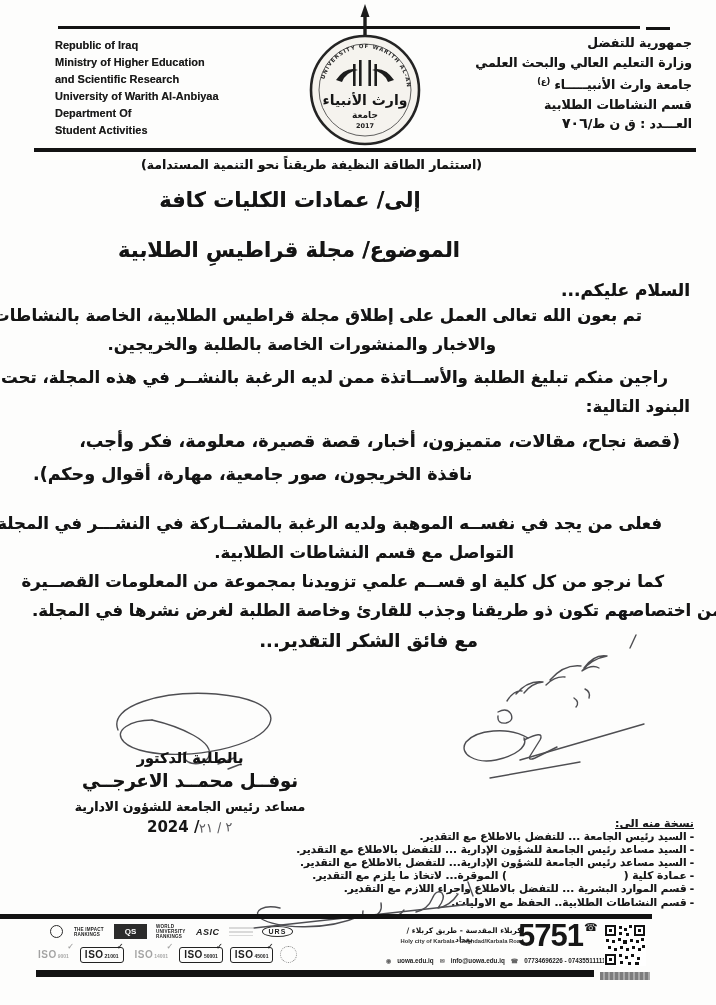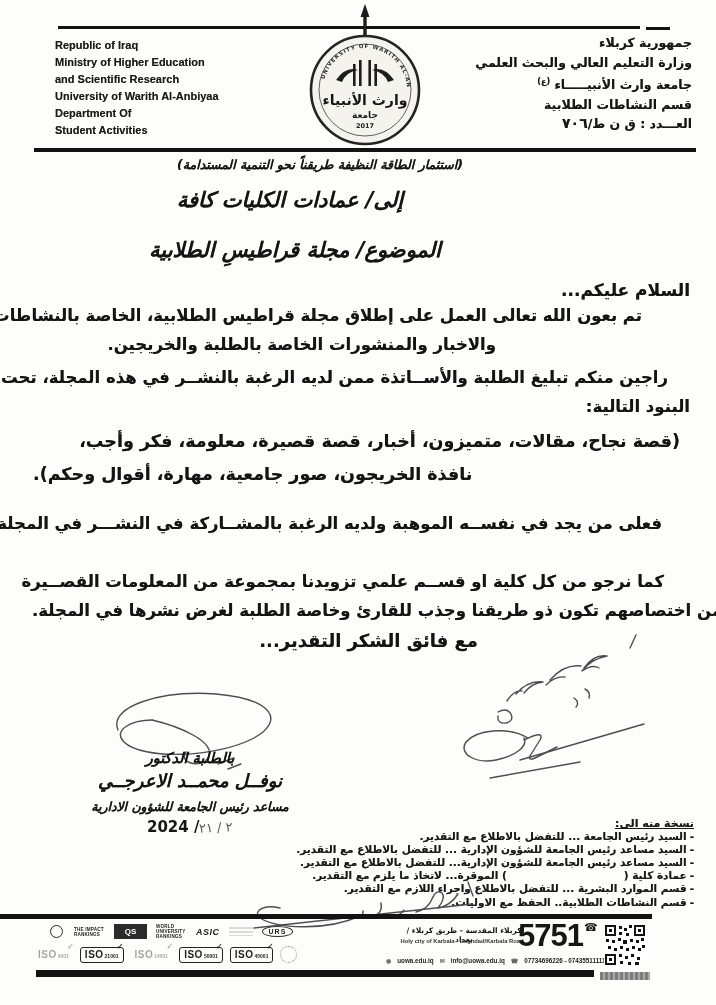--- a/index.html
+++ b/index.html
@@ -11,21 +11,21 @@
             font-family:"Liberation Sans",sans-serif;font-weight:700;font-size:11px;
             line-height:17px;color:#1a1a1a;text-shadow:0 0 .4px rgba(0,0,0,.5);}
   .hdr-right{position:absolute;right:24px;top:33px;width:270px;direction:rtl;text-align:right;
              font-weight:700;font-size:12.5px;line-height:19.5px;text-shadow:0 0 .4px rgba(0,0,0,.5);}
   .hdr-right .num-val{font-size:14px;letter-spacing:1px;}
   .hon{font-size:8px;vertical-align:super;}
   .logo{position:absolute;left:298px;top:2px;}
   
   .t{position:absolute;direction:rtl;white-space:nowrap;font-weight:700;color:#141414;
      font-size:16.5px;text-shadow:0 0 .45px rgba(0,0,0,.55);}
-  .ctr{text-align:center;font-style:italic;}
+  .ctr{text-align:center;}
   .hand-svg{position:absolute;}
   .hand-svg path{fill:none;stroke:#4e4e52;stroke-width:1.4;stroke-linecap:round;stroke-linejoin:round;}
   
   .sig-date{position:absolute;left:90px;top:818px;width:200px;direction:ltr;display:flex;
             justify-content:center;align-items:baseline;gap:0;}
   .sig-date .yr{font-weight:700;font-size:15px;}
   .sig-date .rest{font-size:13px;color:#59595c;transform:rotate(-3deg);}
   
   .cc{position:absolute;right:22px;top:817px;width:480px;direction:rtl;text-align:right;
       font-size:10.5px;font-weight:700;line-height:13.1px;color:#19191a;
@@ -102,41 +102,42 @@
       <rect x="61" y="58" width="2.6" height="26" fill="#1d1d1d"></rect>
       <rect x="70.4" y="58" width="2.6" height="26" fill="#1d1d1d"></rect>
       <rect x="76.4" y="62" width="2.6" height="22" fill="#1d1d1d"></rect>
       <text x="67" y="103" text-anchor="middle" font-size="14" font-weight="bold" fill="#151515">وارث الأنبياء</text>
       <text x="67" y="116" text-anchor="middle" font-size="9" font-weight="bold" fill="#1b1b1b">جامعة</text>
       <text x="67" y="126" text-anchor="middle" font-size="6.5" font-weight="bold" fill="#202020">2017</text>
     </svg>
   </div>
 
   <div class="hdr-right">
-    <div>جمهورية كربلاء</div>
+    <div>جمهورية للتفضل</div>
     <div>وزارة التعليم العالي والبحث العلمي</div>
     <div><span>جامعة وارث الأنبيـــــاء</span> <span class="hon">(ع)</span></div>
     <div>قسم النشاطات الطلابية</div>
     <div><span>العـــدد : ق ن ط/</span><span class="num-val">٧٠٦</span></div>
   </div>
 
   <div class="rule" style="left:34px;top:148px;width:662px;height:4px;"></div>
 
   <div class="t ctr" style="top:157px;left:158px;width:324px;font-size:12.5px;">(استثمار الطاقة النظيفة طريقناً نحو التنمية المستدامة)</div>
   <div class="t ctr" style="top:188px;left:140px;width:300px;font-size:21px;">إلى/ عمادات الكليات كافة</div>
   <div class="t ctr" style="top:238px;left:130px;width:330px;font-size:21px;">الموضوع/ مجلة قراطيسِ الطلابية</div>
 
   <div class="t" style="top:280px;right:26px;font-size:17px;">السلام عليكم...</div>
   <div class="t" style="top:306px;right:74px;">تم بعون الله تعالى العمل على إطلاق مجلة قراطيس الطلابية، الخاصة بالنشاطات</div>
   <div class="t" style="top:335px;right:220px;">والاخبار والمنشورات الخاصة بالطلبة والخريجين.</div>
   <div class="t" style="top:368px;right:48px;">راجين منكم تبليغ الطلبة والأســاتذة ممن لديه الرغبة بالنشــر في هذه المجلة، تحت</div>
   <div class="t" style="top:397px;right:26px;">البنود التالية:</div>
   <div class="t" style="top:431px;right:36px;font-size:17.5px;">(قصة نجاح، مقالات، متميزون، أخبار، قصة قصيرة، معلومة، فكر وأجب،</div>
   <div class="t" style="top:464px;left:33px;font-size:17.5px;">نافذة الخريجون، صور جامعية، مهارة، أقوال وحكم).</div>
   <div class="t" style="top:514px;right:54px;">فعلى من يجد في نفســه الموهبة ولديه الرغبة بالمشــاركة في النشـــر في المجلة</div>
+  <div class="t" style="top:543px;right:202px;">التواصل مع قسم النشاطات الطلابية.</div>
   <div class="t" style="top:572px;right:52px;">كما نرجو من كل كلية او قســم علمي تزويدنا بمجموعة من المعلومات القصــيرة</div>
   <div class="t" style="top:601px;left:32px;">من اختصاصهم تكون ذو طريقنا وجذب للقارئ وخاصة الطلبة لغرض نشرها في المجلة.</div>
   <div class="t" style="top:630px;right:238px;font-size:18px;">مع فائق الشكر التقدير...</div>
 
   <svg class="hand-svg" style="left:432px;top:628px;" width="244" height="160" viewBox="0 0 244 160">
     <path d="M198,20 l6,-13"></path>
     <path d="M152,40 q10,-14 23,-12 q-16,3 -25,15 q10,-7 17,-3"></path>
     <path d="M118,52 q14,-16 31,-14 m-35,19 q9,-9 19,-8"></path>
     <path d="M84,66 q12,-14 27,-12 q-11,1 -19,11 m-17,8 q7,-11 15,-10"></path>
     <path d="M66,84 q9,-5 13,2 q3,7 -5,9 q-9,1 -8,-7"></path>

